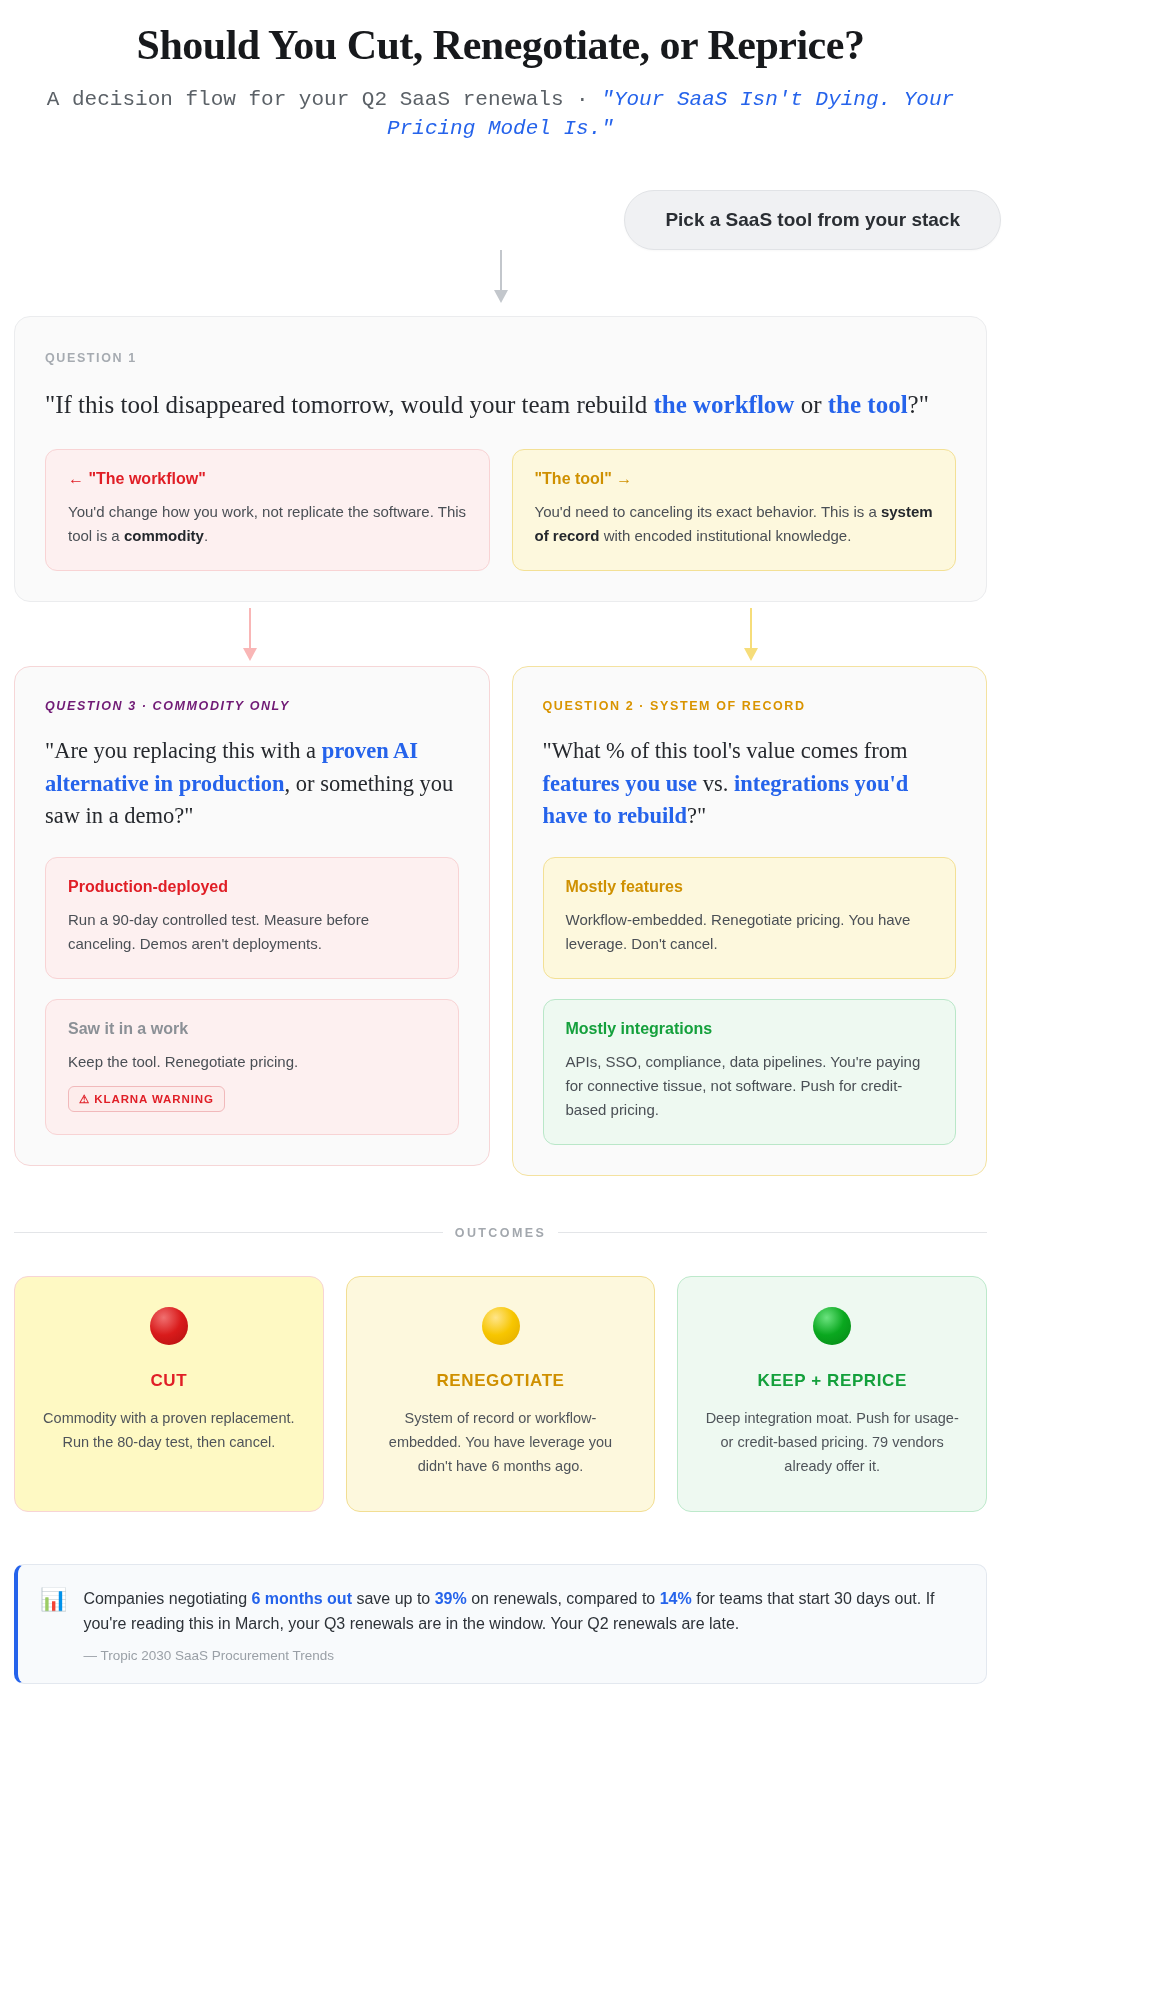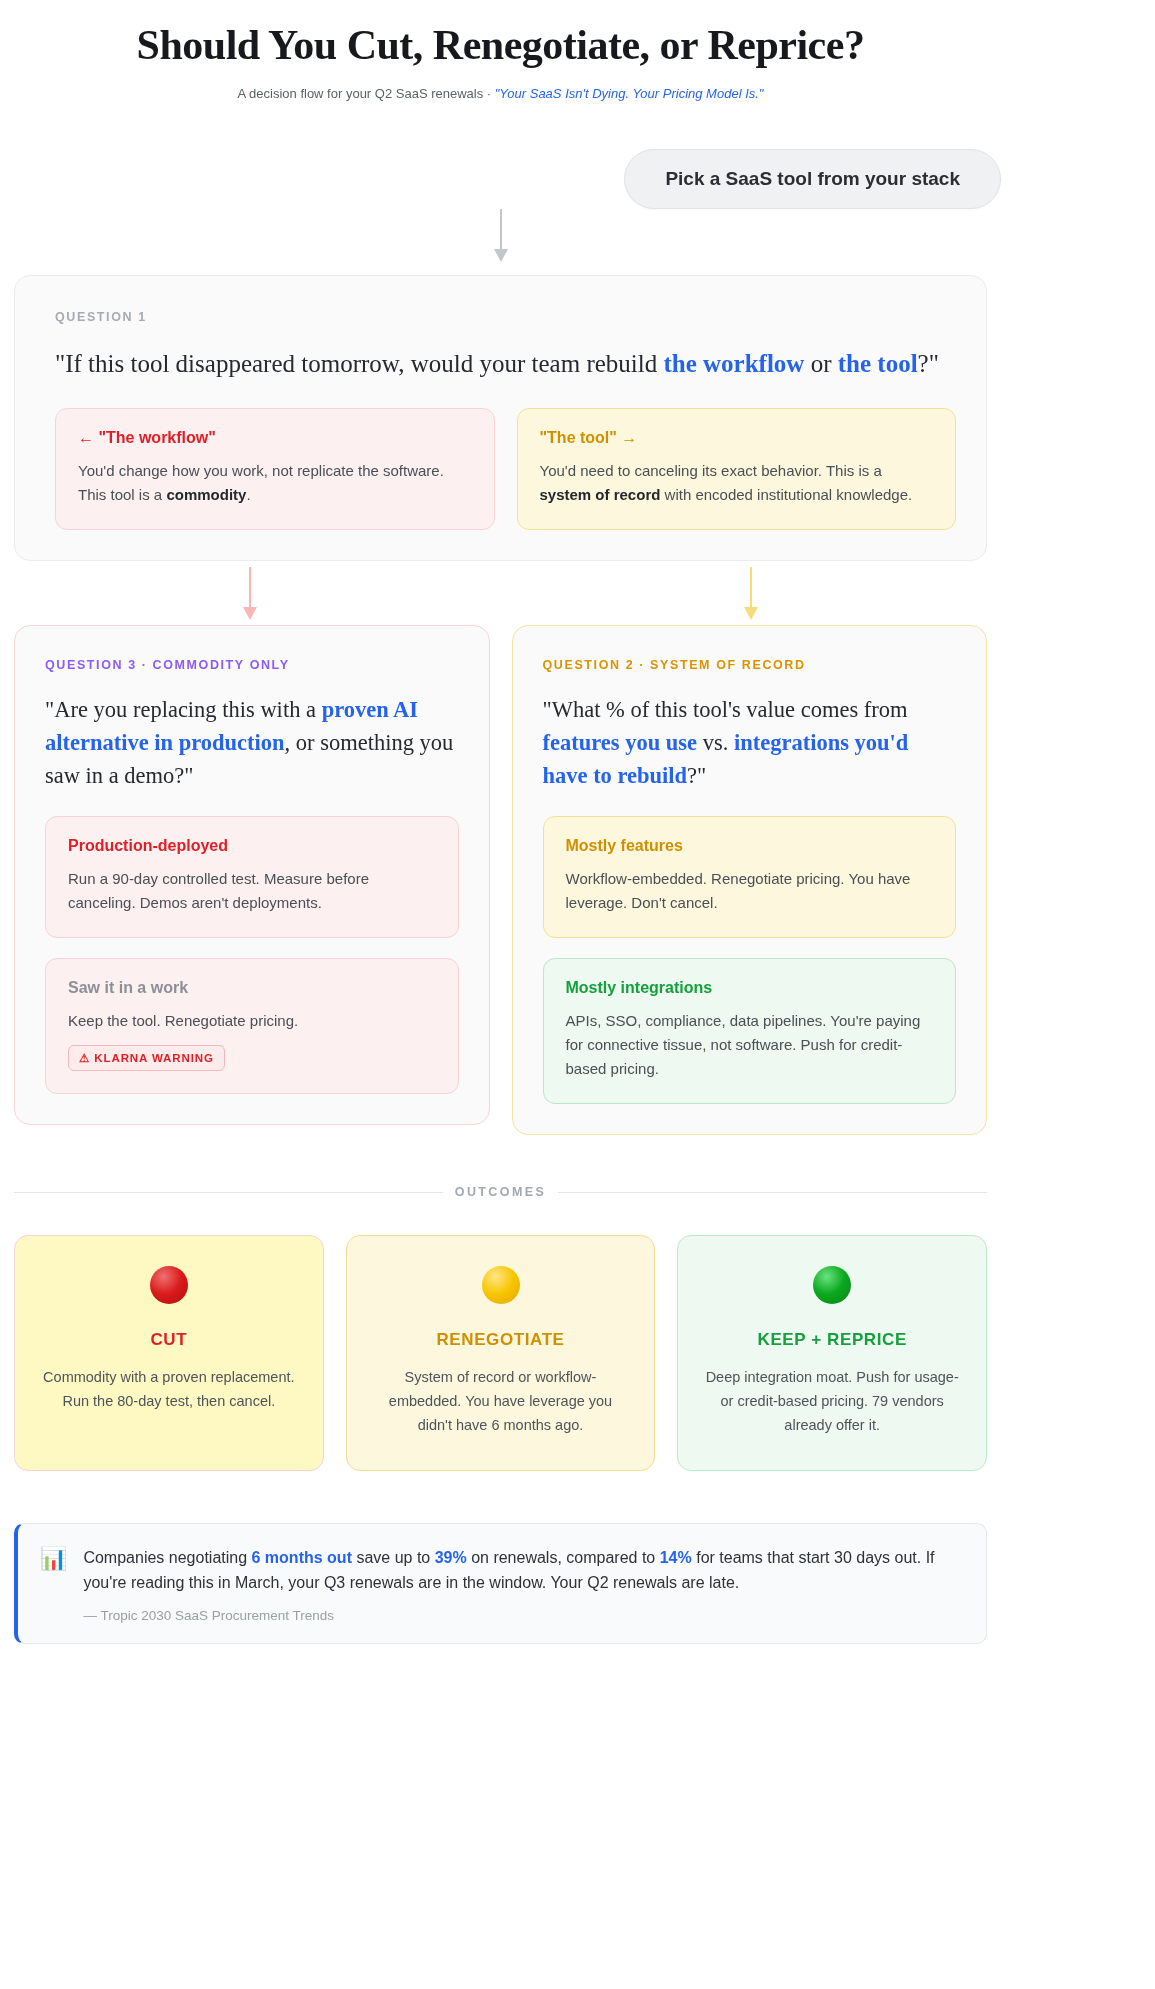--- a/index.html
+++ b/index.html
@@ -18,24 +18,25 @@
   .title {
     font-family: "Liberation Serif", serif;
     font-weight: bold;
     font-size: 42px;
     letter-spacing: -0.5px;
     color: #17191c;
     margin: 0 0 16px 0;
     line-height: 1.12;
   }
   .subtitle {
-    font-size: 13px;
+    font-size: 21px;
     color: #5b6167;
     line-height: 1.4;
     margin: 0;
+    font-family: Liberation Mono, monospace;
   }
   .subtitle .quote-link {
     color: #2563eb;
     font-style: italic;
     font-weight: 500;
     text-decoration: none;
   }
 
   
   .start-wrap { display:flex; justify-content:flex-end; margin-top: 46px; }
@@ -72,31 +73,31 @@
   }
   .arrow-gray { color:#c3c7cc; }
   .arrow-pink { color:#f9b6b6; }
   .arrow-yellow { color:#f6dd7a; }
 
   
   .panel {
     border-radius: 16px;
     background:#fafafa;
     border:1px solid #ebecee;
-    padding: 34px 30px 30px 40px;
+    padding: 34px 30px 30px 30px;
   }
   .panel-q1 { margin: 12px 14px 0 14px; }
   .qlabel {
     font-size: 12.5px;
     font-weight: bold;
     letter-spacing: 1.6px;
     color:#a6abb1;
     margin-bottom: 22px;
   }
-  .qlabel.red { color:#8b5cf6; }
+  .qlabel.red { color:#701a75;font-style:italic; }
   .qlabel.amber { color:#d99400; }
   .qtext {
     font-family:"Liberation Serif", serif;
     font-size: 25px;
     line-height: 1.45;
     color:#26292e;
     margin-bottom: 26px;
   }
   .qtext b { color:#2563eb; font-weight:bold; }
 

